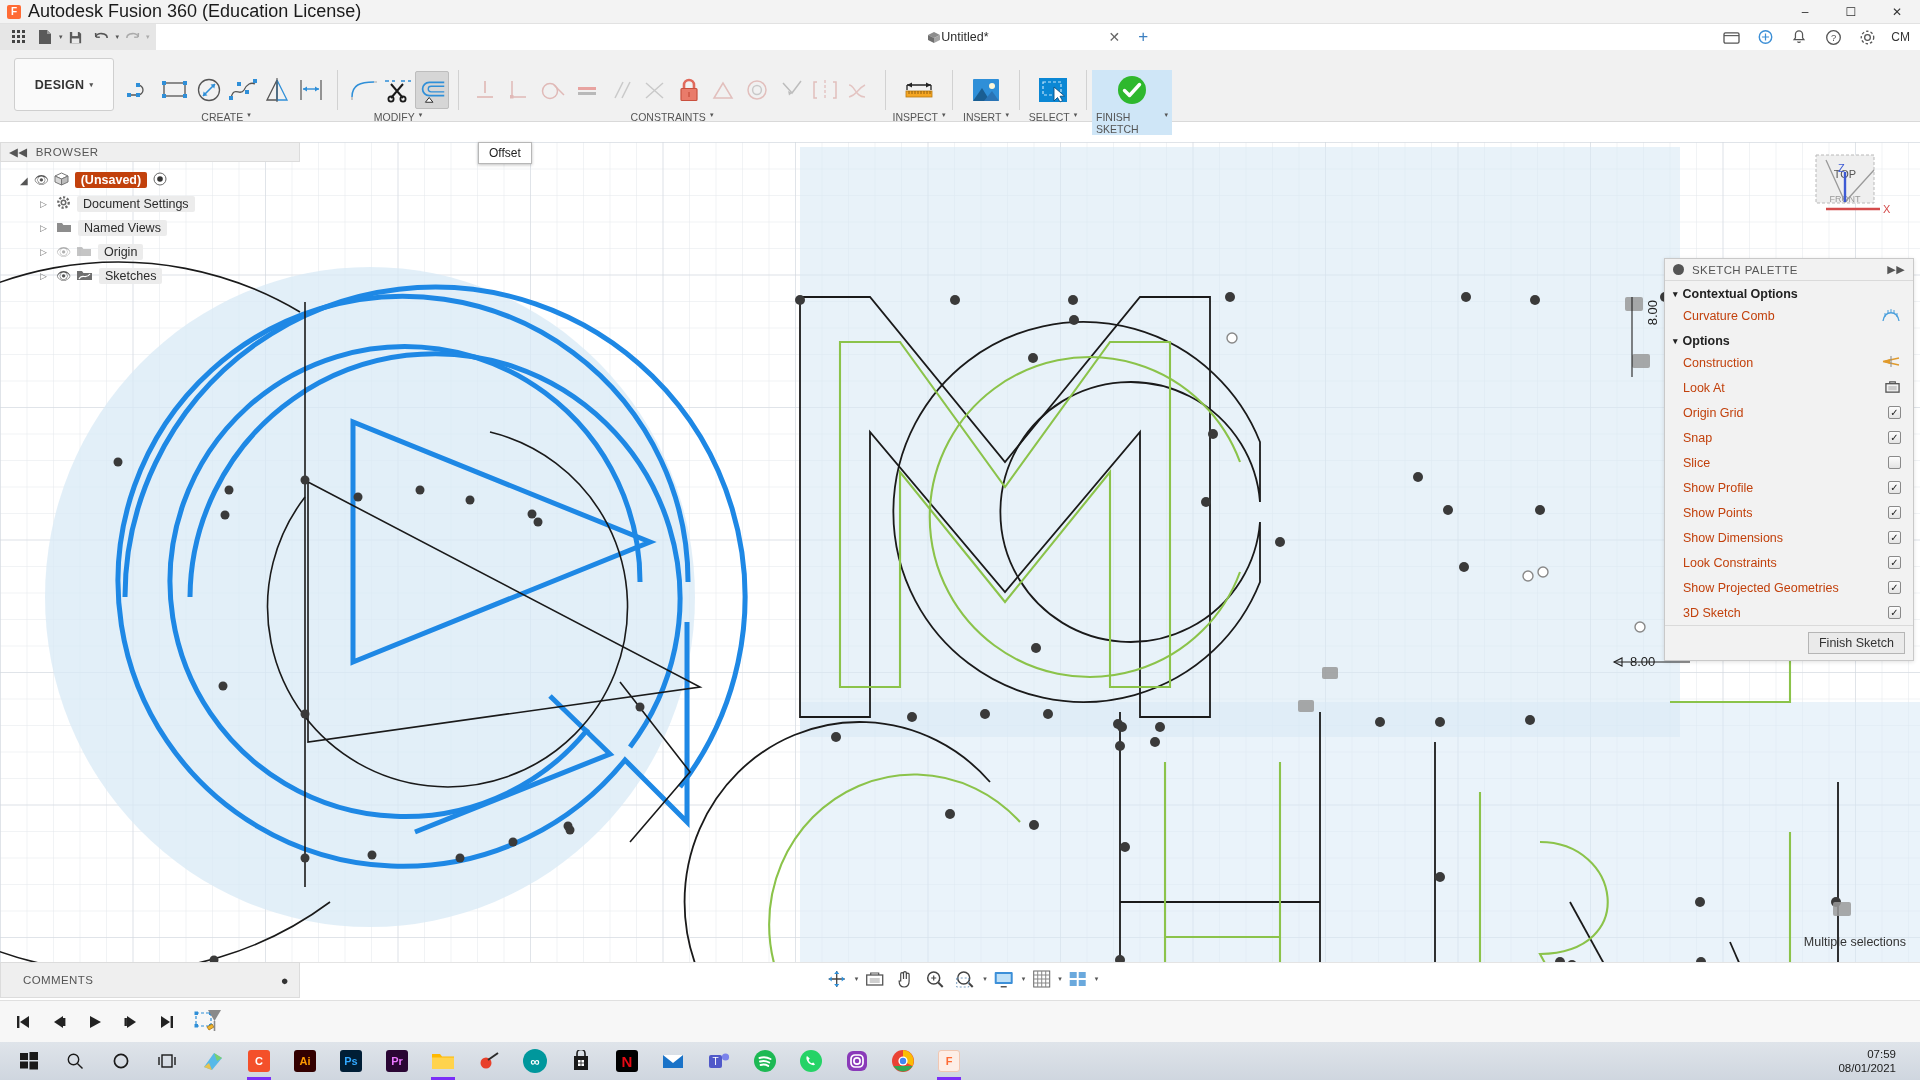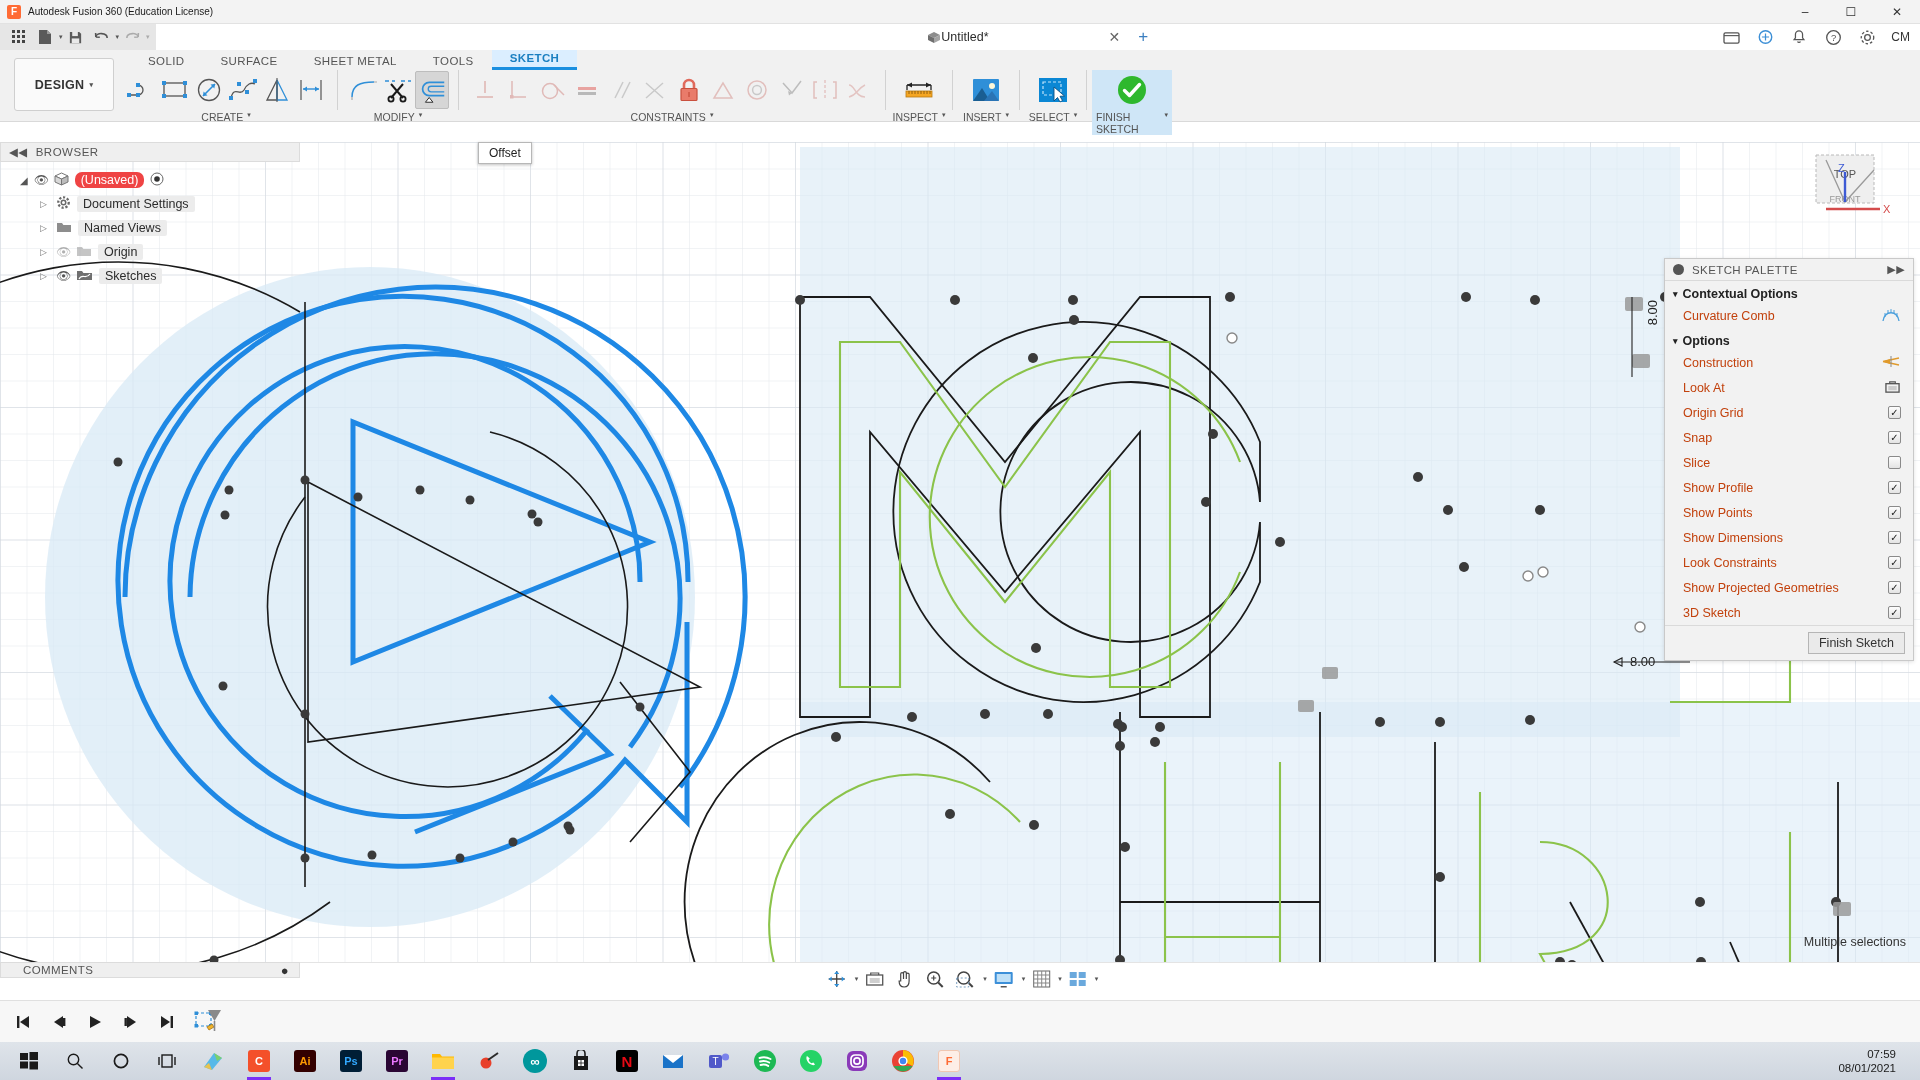--- a/index.html
+++ b/index.html
@@ -13,21 +13,21 @@
   
   .titlebar {
     height:24px; background:#f3f3f3; display:flex; align-items:center;
     border-bottom:1px solid #e2e2e2; position:relative;
   }
   .app-icon {
     width:14px;height:14px;margin:0 7px 0 7px;background:#ff6b35;color:#fff;
     font-size:10px;font-weight:bold;display:flex;align-items:center;justify-content:center;
     border-radius:2px;
   }
-  .title-text { font-size:10px; color:#1a1a1a; }
+  .title-text { font-size:18px; color:#1a1a1a; }
   .win-ctrls { position:absolute; right:0; top:0; height:24px; display:flex; }
   .win-btn { width:46px;height:24px;display:flex;align-items:center;justify-content:center;
     font-size:12px; color:#333; }
 
   
   .appbar {
     height:26px; background:#fff; display:flex; align-items:center; position:relative;
   }
   .qa-group { display:flex; align-items:center; background:#e6e6e6; height:26px; padding:0 6px; }
   .qa-btn { width:26px;height:26px;display:flex;align-items:center;justify-content:center; }
@@ -82,21 +82,21 @@
   }
   .browser-hdr {
     height:20px; background:#efefef; border:1px solid #dcdcdc; display:flex; align-items:center;
     gap:8px; padding-left:8px; color:#555; font-size:11.5px; letter-spacing:.5px;
   }
   .tree { padding-top:6px; }
   .tnode { height:24px; display:flex; align-items:center; gap:6px; padding-left:18px; }
   .tnode .arrow { font-size:9px; color:#777; width:10px; }
   .tnode .eye { color:#555; font-size:12px; width:14px; text-align:center;}
   .tnode .lbl { background:#ececec; padding:1px 6px; border-radius:2px; }
-  .tnode.root .lbl { background:#ef4444; color:#fff; font-weight:normal;border-radius:7px; }
+  .tnode.root .lbl { background:#c2410c; color:#fff; font-weight:bold; }
   .tnode .tri { color:#555; font-size:10px; }
 
   
   .palette {
     position:absolute; right:6px; top:258px; width:250px; background:#f2f2f2;
     border:1px solid #c9c9c9; z-index:40; font-size:12.5px; box-shadow:0 1px 4px rgba(0,0,0,.12);
   }
   .pal-hdr { height:22px; display:flex; align-items:center; gap:8px; padding:0 8px;
              border-bottom:1px solid #dadada; color:#555; font-size:11.5px; letter-spacing:.4px;}
   .pal-hdr .dot { width:11px;height:11px;border-radius:50%;background:#555; display:inline-block;}
@@ -113,21 +113,21 @@
   .pal-btn { border:1px solid #b5b5b5; background:#eaeaea; padding:3px 10px; font-size:12.5px; color:#333;}
 
   
   .viewcube { position:absolute; right:24px; top:8px; width:110px; height:90px; z-index:25;}
 
   
   .dim { position:absolute; font-size:13px; color:#222; font-family:"Liberation Sans",sans-serif;}
 
   
   .comments {
-    position:absolute; left:0; top:962px; width:300px; height:16px;
+    position:absolute; left:0; top:962px; width:300px; height:36px;
     background:#efefef; border:1px solid #dcdcdc; display:flex; align-items:center;
     padding-left:22px; font-size:11.5px; color:#555; letter-spacing:.4px; z-index:30;
   }
   .statusbar {
     position:absolute; left:0; top:962px; width:1920px; height:38px; background:#fff;
     border-top:1px solid #e4e4e4;
   }
   .navbar-tools {
     position:absolute; left:50%; transform:translateX(-50%); top:962px; height:34px;
     display:flex; align-items:center; gap:2px; z-index:20;
@@ -263,27 +263,20 @@
   </div>
 </div>
 
 <div class="ribbon">
 
   <div class="design-box">
     <span>DESIGN</span>
     <span class="caret" style="margin-left:5px">▾</span>
   </div>
 
-  <div class="ribbon-tabs">
-    <div class="rtab">SOLID</div>
-    <div class="rtab">SURFACE</div>
-    <div class="rtab">SHEET METAL</div>
-    <div class="rtab">TOOLS</div>
-    <div class="rtab active">SKETCH</div>
-  </div>
 
   <div class="panels">
 
     <div class="panel">
       <div class="panel-row">
         <div class="tool">
           <svg width="30" height="24" viewBox="0 0 30 24">
               <path d="M3 17h9a5 5 0 0 0 0-10" stroke="#555" stroke-width="1.3" fill="none"></path>
               <rect x="1" y="15" width="4" height="4" fill="#2f8fd8"></rect>
               <rect x="10" y="15" width="4" height="4" fill="#2f8fd8"></rect>

